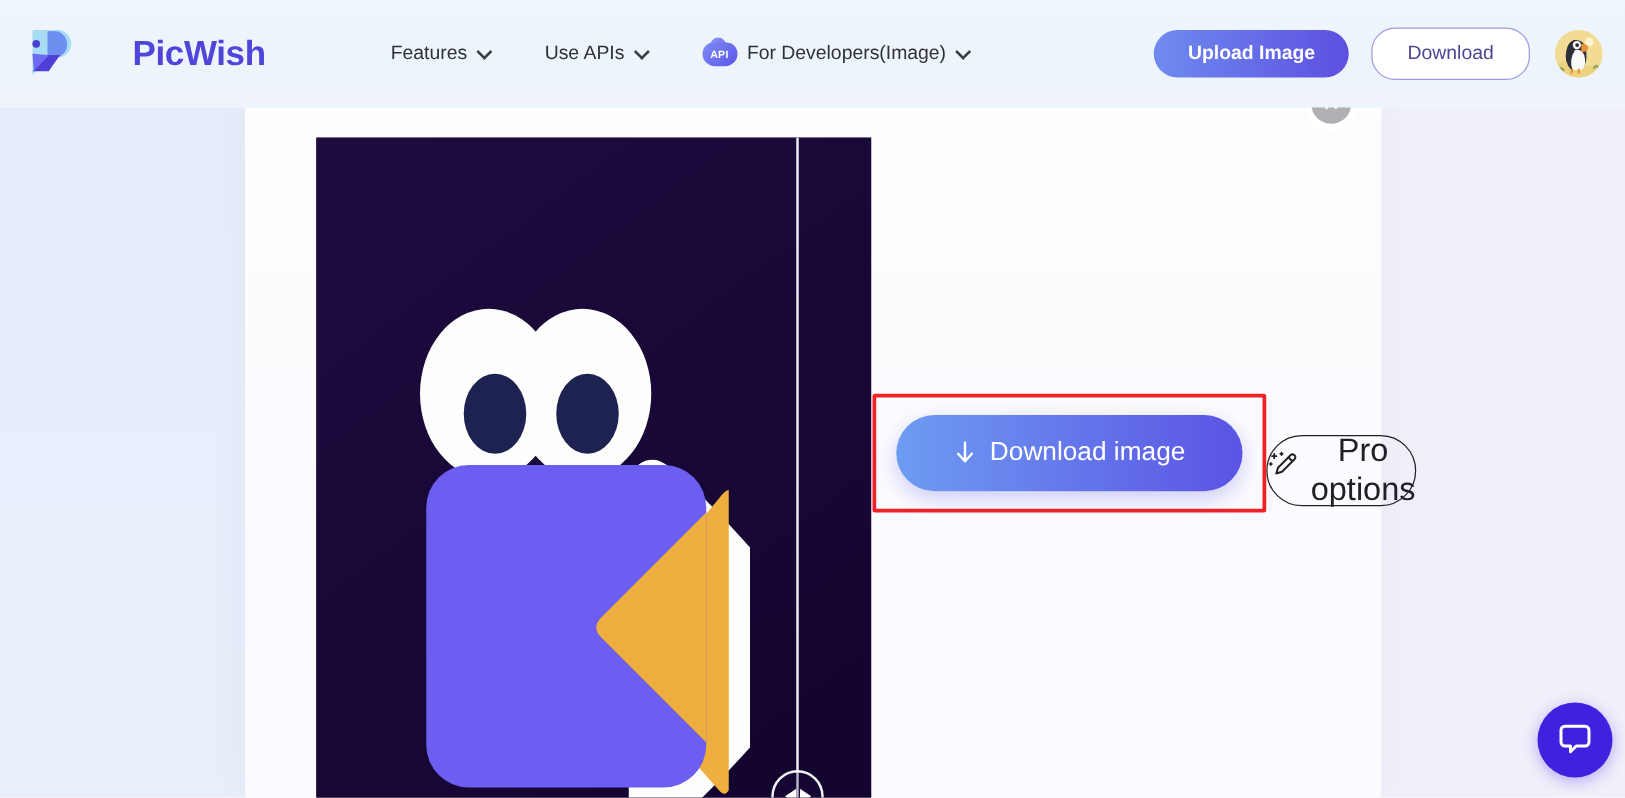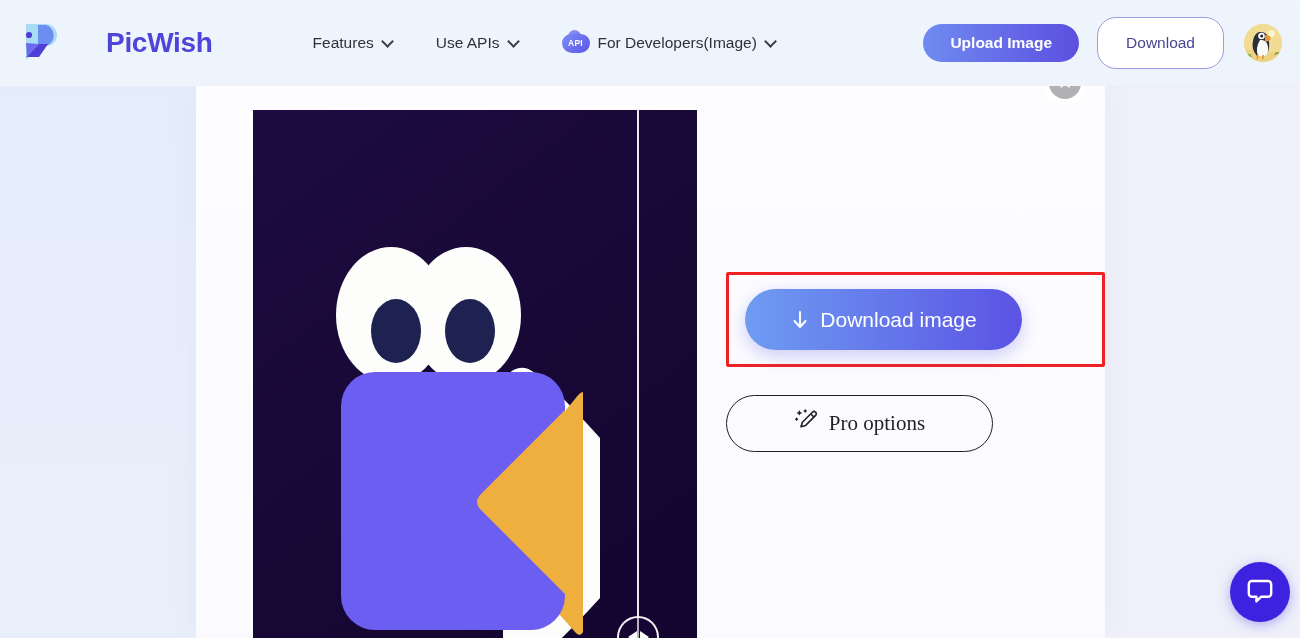--- a/index.html
+++ b/index.html
@@ -60,21 +60,21 @@
   }
   .btn-upload {
     height: 38px; padding: 2px 27px;
     border-radius: 19px; border: none;
     background: linear-gradient(90deg, #6f8bf0 0%, #5d4fe0 100%);
     color: #fff; font-size: 15.5px; font-weight: bold;
     cursor: pointer; font-family: inherit;
     display: flex; align-items: center; justify-content: center;
   }
   .btn-download-nav {
-    height: 52px; padding: 0 28px;
+    height: 42px; padding: 0 28px;
     border-radius: 19px;
     border: 1px solid #9f9ae0; background: #ffffff;
     color: #4b4691; font-size: 15.5px;
     cursor: pointer; font-family: inherit; margin-left: 18px;
     display: flex; align-items: center; justify-content: center;
   }
   .avatar {
     width: 38px; height: 38px; border-radius: 50%;
     margin-left: 20px; overflow: hidden; cursor: pointer;
     background: #f1d98a;
@@ -140,22 +140,22 @@
     display: flex; align-items: center; justify-content: center;
     gap: 3px; z-index: 10; cursor: ew-resize;
   }
   .tri-l { width:0;height:0;border-top:6px solid transparent;border-bottom:6px solid transparent;border-right:9px solid #fff; }
   .tri-r { width:0;height:0;border-top:6px solid transparent;border-bottom:6px solid transparent;border-left:9px solid #fff; }
 
   
   .actions {
     position: absolute; top: 0; left: 530px;
     width: 379px; height: 552px;
-    display: flex; flex-direction: column;
-    justify-content: center;
+    display: flex; 
+    align-items: center; justify-content: center;
   }
   .highlight-box {
     position: relative;
     border: 3px solid #ee2224;
     padding: 14px 16px;
     border-radius: 2px;
     background: rgba(255,255,255,0.2);
   }
   .btn-download-image {
     width: 277px; height: 61px;
@@ -166,21 +166,21 @@
     gap: 10px; cursor: pointer;
     box-shadow: 0 6px 18px rgba(96,92,224,0.30);
   }
   .dl-arrow { display: inline-block; width: 20px; height: 20px; }
 
   .btn-pro {
     margin-top: 28px;
     width: 267px; height: 57px;
     border-radius: 29px;
     border: 1.5px solid #1f2024; background: transparent;
-    color: #1f2024; font-size: 21px; font-family: Liberation Serif, serif;
+    color: #1f2024; font-size: 26px; font-family: Liberation Sans, sans-serif;
     display: flex; align-items: center; justify-content: center;
     gap: 9px; cursor: pointer;
   }
 
   
   .chat-widget {
     position: absolute; top: 562px; left: 1230px;
     width: 60px; height: 60px; border-radius: 50%;
     background: #3f22e0;
     display: flex; align-items: center; justify-content: center;

